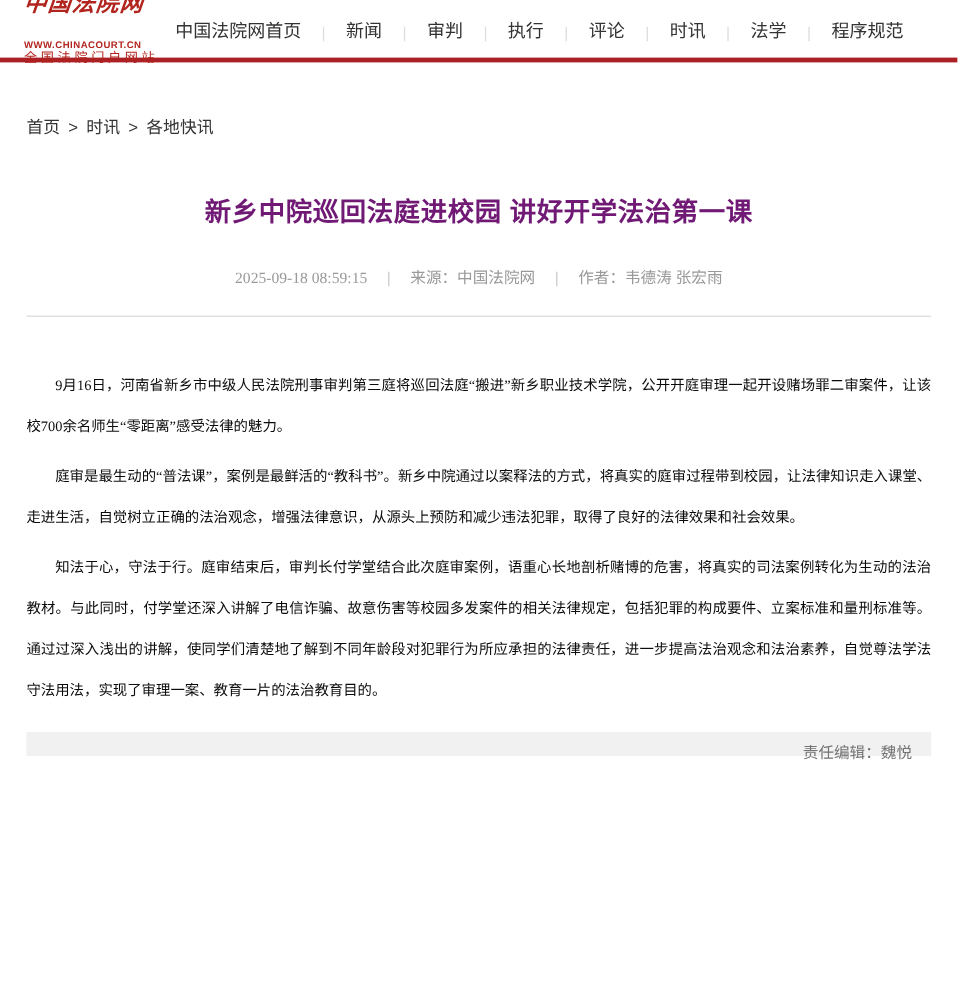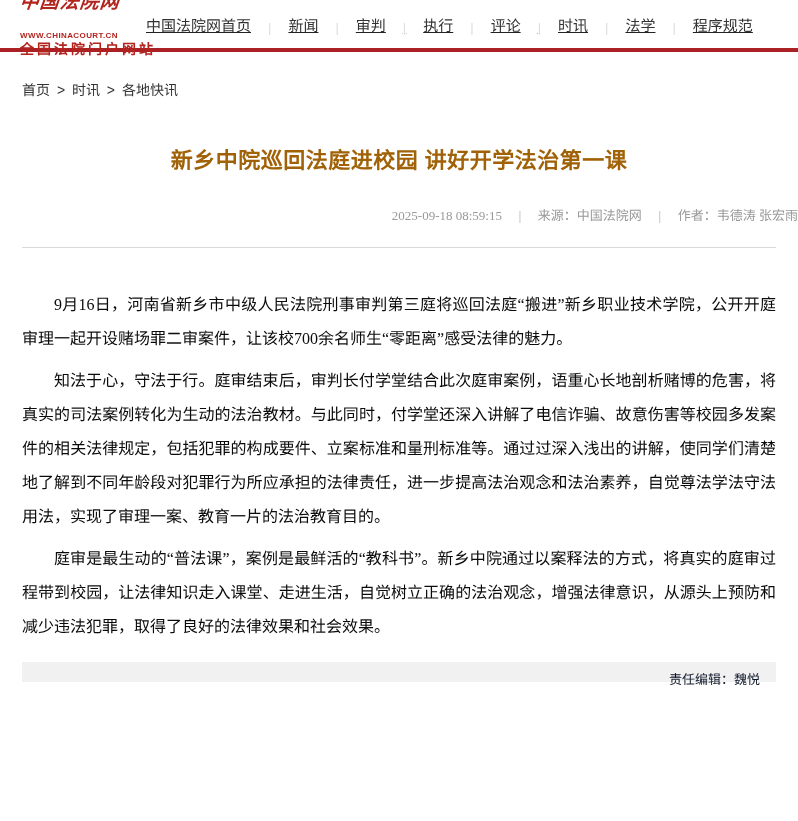--- a/index.html
+++ b/index.html
@@ -39,112 +39,111 @@
   .logo-url {
     margin-top: 21px;
     font-size: 8px;
     font-weight: 700;
     color: #b2251f;
     letter-spacing: 0.4px;
     white-space: nowrap;
   }
   .logo-sub {
     margin-top: 2px;
-    font-size: 14px;
-    font-weight: 700;
+    font-size: 11px;
+    font-weight: 400;
     color: #b2251f;
     letter-spacing: 3px;
     white-space: nowrap;
   }
   .main-nav {
     display: flex;
     align-items: flex-end;
     margin-left: 18px;
     font-size: 15px;
-    text-decoration: underline;
   }
   .nav-item {
     color: #333;
     text-decoration: none;
     padding: 0 17px;
     white-space: nowrap;
     cursor: pointer;
   }
   .nav-item:first-child { padding-left: 12px; }
   .nav-sep {
     color: #dddddd;
     font-size: 13px;
   }
   .red-line {
     height: 4px;
     background: #ab2024;
   }
 
   
   .breadcrumb {
-    padding: 27px 22px 0 22px;
+    padding: 43px 22px 0 22px;
     font-size: 14px;
     color: #333;
   }
   .breadcrumb a {
     color: #333;
     text-decoration: none;
     cursor: pointer;
   }
   .bc-sep { margin: 0 3px; color: #333; }
 
   
   .article-title {
     margin: 43px 30px 0 30px;
     text-align: center;
     font-size: 22px;
     font-weight: 700;
-    color: #a16207;
+    color: #701a75;
     letter-spacing: 0.5px;
   }
   .article-meta {
     margin-top: 31px;
-    text-align: right;
+    text-align: center;
     font-size: 13px;
     color: #999;
     font-family: "Liberation Serif", "DejaVu Serif", serif;
   }
   .meta-sep {
     color: #cccccc;
     margin: 0 13px;
     font-family: "Liberation Sans", sans-serif;
   }
   .meta-divider {
     margin: 23px 22px 0 22px;
     border-bottom: 1px solid #d9d9d9;
     height: 0;
   }
   .article-body {
     margin: 40px 22px 0 22px;
-    font-size: 16px;
+    font-size: 12px;
     line-height: 34px;
     color: #0b0b0b;
     text-align: justify;
     font-family: "Liberation Serif", "DejaVu Serif", serif;
   }
   .article-body p {
     margin: 0 0 8px 0;
     text-indent: 2em;
   }
 
   
   .editor-bar {
     margin: 18px 22px 0 22px;
     height: 20px;
     line-height: 35px;
     background: #f1f1f1;
     text-align: right;
     padding-right: 16px;
     font-size: 13px;
-    color: #0f172a;
+    color: #737373;
   }
 </style>
 </head>
 <body>
 
 <header class="site-header">
   <div class="logo">
     <div class="logo-main">中国法院网</div>
     <div class="logo-url">WWW.CHINACOURT.CN</div>
     <div class="logo-sub">全国法院门户网站</div>
@@ -185,20 +184,20 @@
     <span class="meta-sep">|</span>
     <span>来源：中国法院网</span>
     <span class="meta-sep">|</span>
     <span>作者：韦德涛 张宏雨</span>
   </div>
 
   <div class="meta-divider"></div>
 
   <div class="article-body">
     <p>9月16日，河南省新乡市中级人民法院刑事审判第三庭将巡回法庭“搬进”新乡职业技术学院，公开开庭审理一起开设赌场罪二审案件，让该校700余名师生“零距离”感受法律的魅力。</p>
+    <p>庭审是最生动的“普法课”，案例是最鲜活的“教科书”。新乡中院通过以案释法的方式，将真实的庭审过程带到校园，让法律知识走入课堂、走进生活，自觉树立正确的法治观念，增强法律意识，从源头上预防和减少违法犯罪，取得了良好的法律效果和社会效果。</p>
     <p>知法于心，守法于行。庭审结束后，审判长付学堂结合此次庭审案例，语重心长地剖析赌博的危害，将真实的司法案例转化为生动的法治教材。与此同时，付学堂还深入讲解了电信诈骗、故意伤害等校园多发案件的相关法律规定，包括犯罪的构成要件、立案标准和量刑标准等。通过过深入浅出的讲解，使同学们清楚地了解到不同年龄段对犯罪行为所应承担的法律责任，进一步提高法治观念和法治素养，自觉尊法学法守法用法，实现了审理一案、教育一片的法治教育目的。</p>
-    <p>庭审是最生动的“普法课”，案例是最鲜活的“教科书”。新乡中院通过以案释法的方式，将真实的庭审过程带到校园，让法律知识走入课堂、走进生活，自觉树立正确的法治观念，增强法律意识，从源头上预防和减少违法犯罪，取得了良好的法律效果和社会效果。</p>
   </div>
 
   <div class="editor-bar">
     <span>责任编辑：魏悦</span>
   </div>
 </main>
 
 </body></html>

